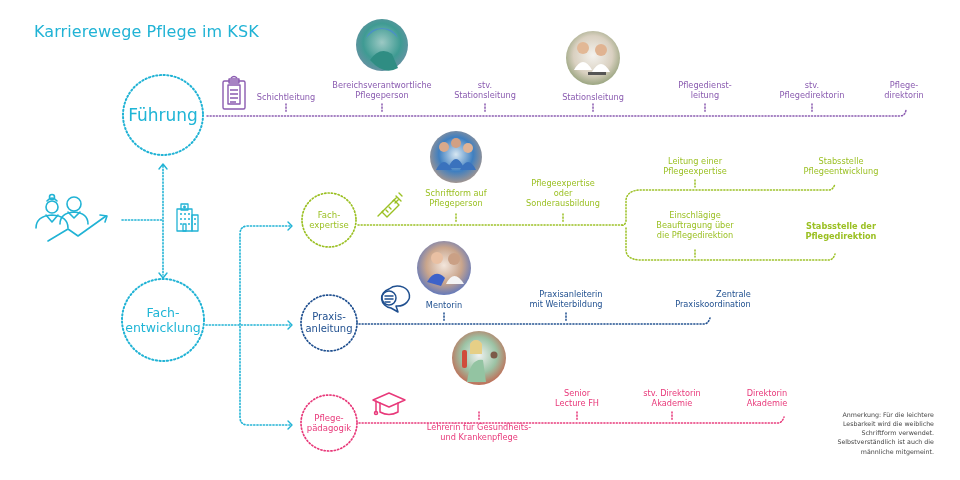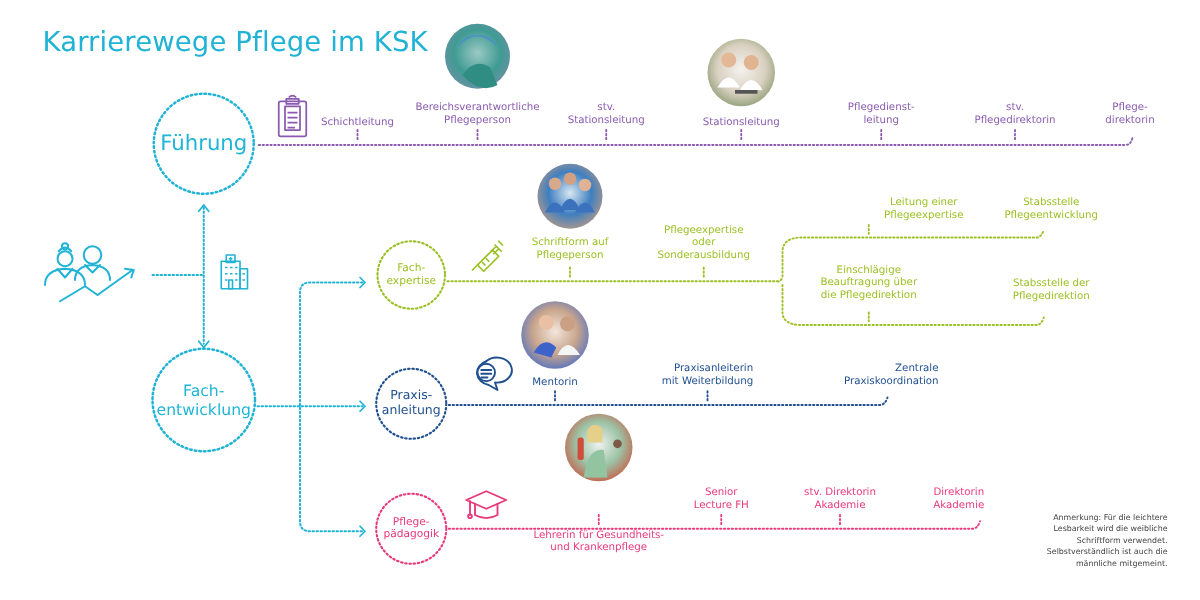--- a/index.html
+++ b/index.html
@@ -5,21 +5,21 @@
   html, body { margin:0; padding:0; background:#ffffff; }
   body { width:960px; height:480px; position:relative; overflow:hidden; font-family:"DejaVu Sans", sans-serif; }
   #diagram { position:absolute; left:0; top:0; width:960px; height:480px; }
   .t { position:absolute; text-align:center; line-height:1.22; white-space:nowrap; transform:translateX(-50%); }
   .lbl { font-size:8.2px; }
   .purple { color:#8a5bb0; }
   .green { color:#9bc023; }
   .navy { color:#1f4f8f;text-align:right; }
   .pink { color:#e8397a; }
   .cyan { color:#1fb5d6; }
-  #title { position:absolute; left:34px; top:22px; font-size:22px; color:#21b3d5; letter-spacing:0.1px; }
+  #title { position:absolute; left:34px; top:22px; font-size:16px; color:#21b3d5; letter-spacing:0.1px; }
   .circle-label { position:absolute; text-align:center; transform:translate(-50%,-50%); line-height:1.2; white-space:nowrap; }
   .note { position:absolute; right:26px; top:410px; width:150px; text-align:right; font-size:6.3px; color:#444; line-height:1.45; }
 </style>
 </head>
 <body>
 
 <svg id="diagram" viewBox="0 0 960 480" xmlns="http://www.w3.org/2000/svg">
   <defs>
     <radialGradient id="ph1" cx="50%" cy="45%" r="60%">
         <stop offset="0%" stop-color="#9cc9c4"></stop>
@@ -240,34 +240,34 @@
 
 <div class="t lbl green" style="left:456px;top:188px;">
   <div>Schriftform auf</div>
   <div>Pflegeperson</div>
 </div>
 <div class="t lbl green" style="left:563px;top:178px;">
   <div>Pflegeexpertise</div>
   <div>oder</div>
   <div>Sonderausbildung</div>
 </div>
-<div class="t lbl green" style="left:695px;top:156px;margin-left:44px;">
+<div class="t lbl green" style="left:695px;top:156px;">
   <div>Leitung einer</div>
   <div>Pflegeexpertise</div>
 </div>
 <div class="t lbl green" style="left:841px;top:156px;">
   <div>Stabsstelle</div>
   <div>Pflegeentwicklung</div>
 </div>
 <div class="t lbl green" style="left:695px;top:210px;">
   <div>Einschlägige</div>
   <div>Beauftragung über</div>
   <div>die Pflegedirektion</div>
 </div>
-<div class="t lbl green" style="left:841px;top:221px;">
+<div class="t lbl green" style="left:841px;top:221px;font-weight:bold;">
   <div>Stabsstelle der</div>
   <div>Pflegedirektion</div>
 </div>
 
 <div class="t lbl navy" style="left:444px;top:300px;">
   <div>Mentorin</div>
 </div>
 <div class="t lbl navy" style="left:566px;top:289px;">
   <div>Praxisanleiterin</div>
   <div>mit Weiterbildung</div>

